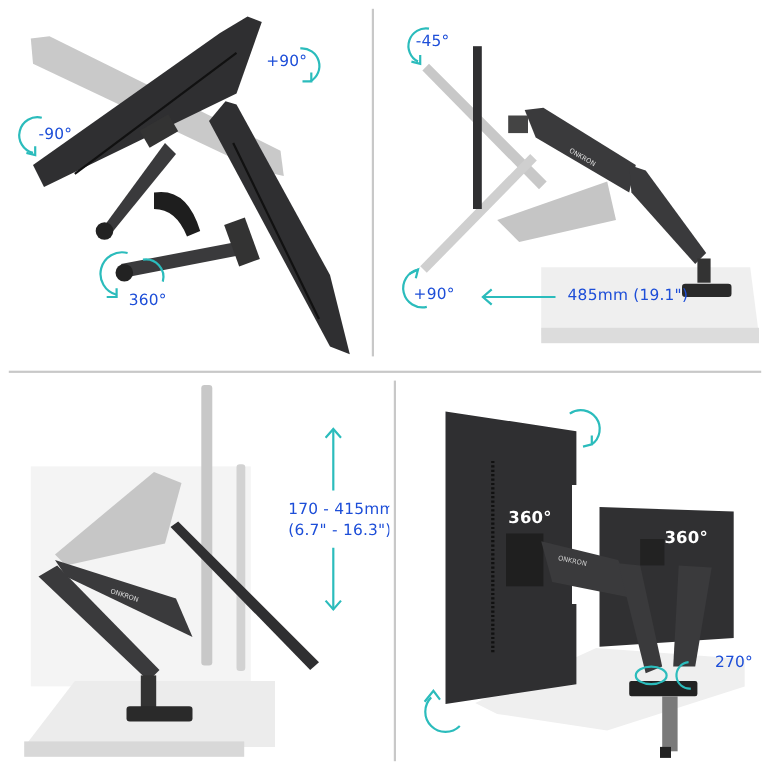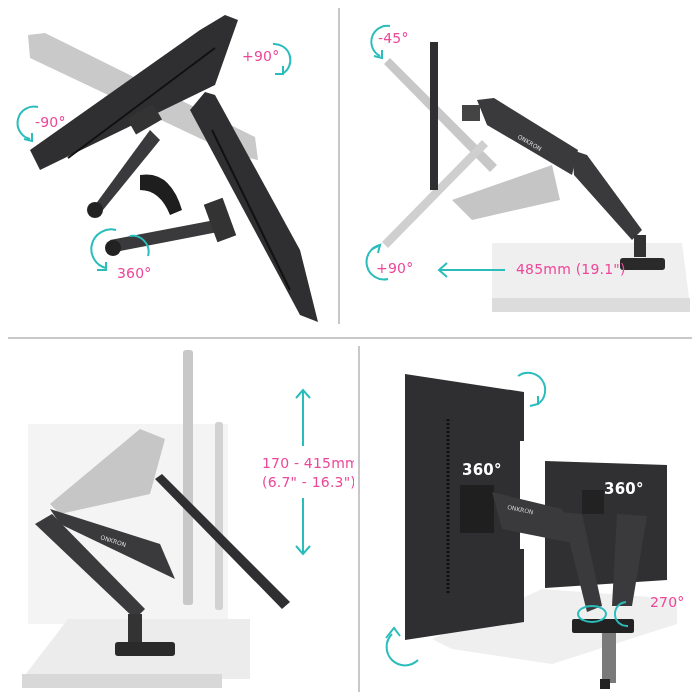--- a/index.html
+++ b/index.html
@@ -10,21 +10,21 @@
     .p-tl { left: 0; top: 0; width: 334px; height: 330px; }
     .p-tr { left: 342px; top: 0; width: 358px; height: 330px; }
     .p-bl { left: 0; top: 344px; width: 354px; height: 356px; }
     .p-br { left: 362px; top: 344px; width: 338px; height: 356px; }
 
     .divider { position: absolute; background: #c8c8c8; }
     .div-v-top { left: 338px; top: 8px; width: 2px; height: 316px; }
     .div-h { left: 8px; top: 337px; width: 684px; height: 2px; }
     .div-v-bot { left: 358px; top: 346px; width: 2px; height: 346px; }
 
-    .label { position: absolute; font-size: 14px; color: #ec4899; white-space: nowrap; letter-spacing: 0.2px; }
+    .label { position: absolute; font-size: 14px; color: #1d4ed8; white-space: nowrap; letter-spacing: 0.2px; }
     .label.white { color: #ffffff; font-weight: bold; font-size: 15px; }
     .label.lg { font-size: 14px; line-height: 19px; text-align: center; }
 
     svg { position: absolute; overflow: visible; }
   </style>
 </head>
 <body>
 
 <div class="panel p-tl">
   <svg width="334" height="330">

